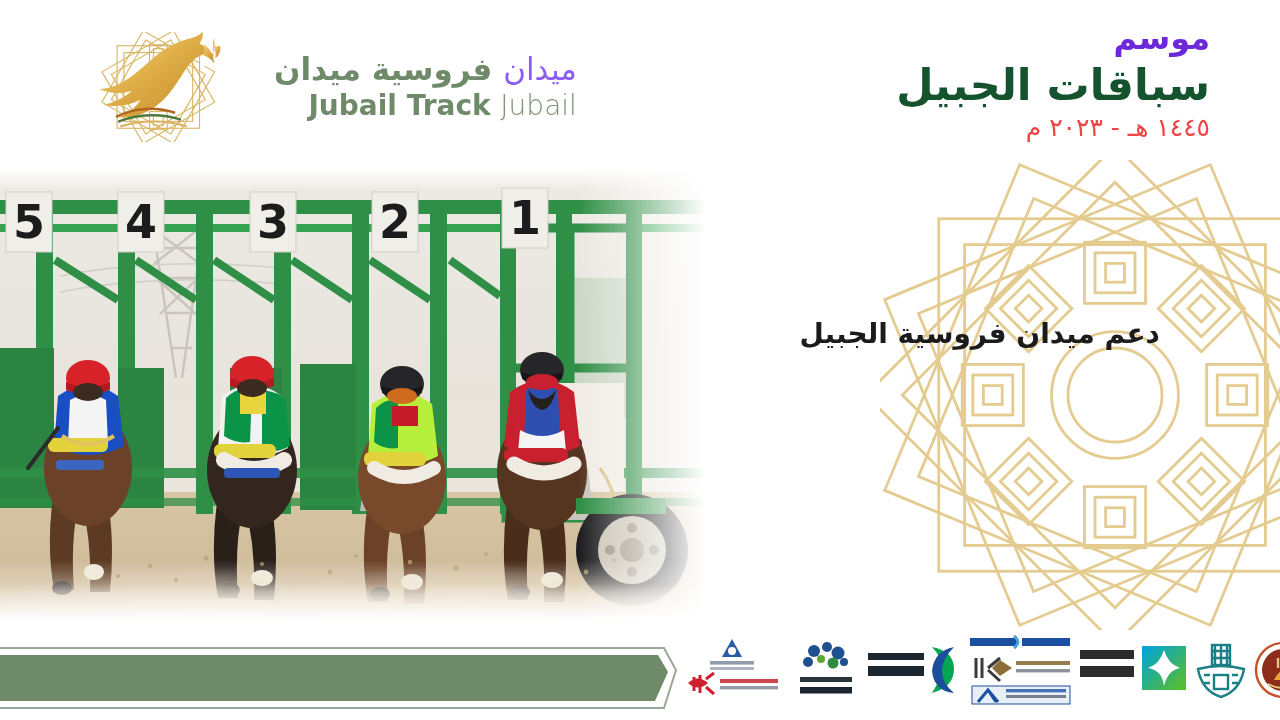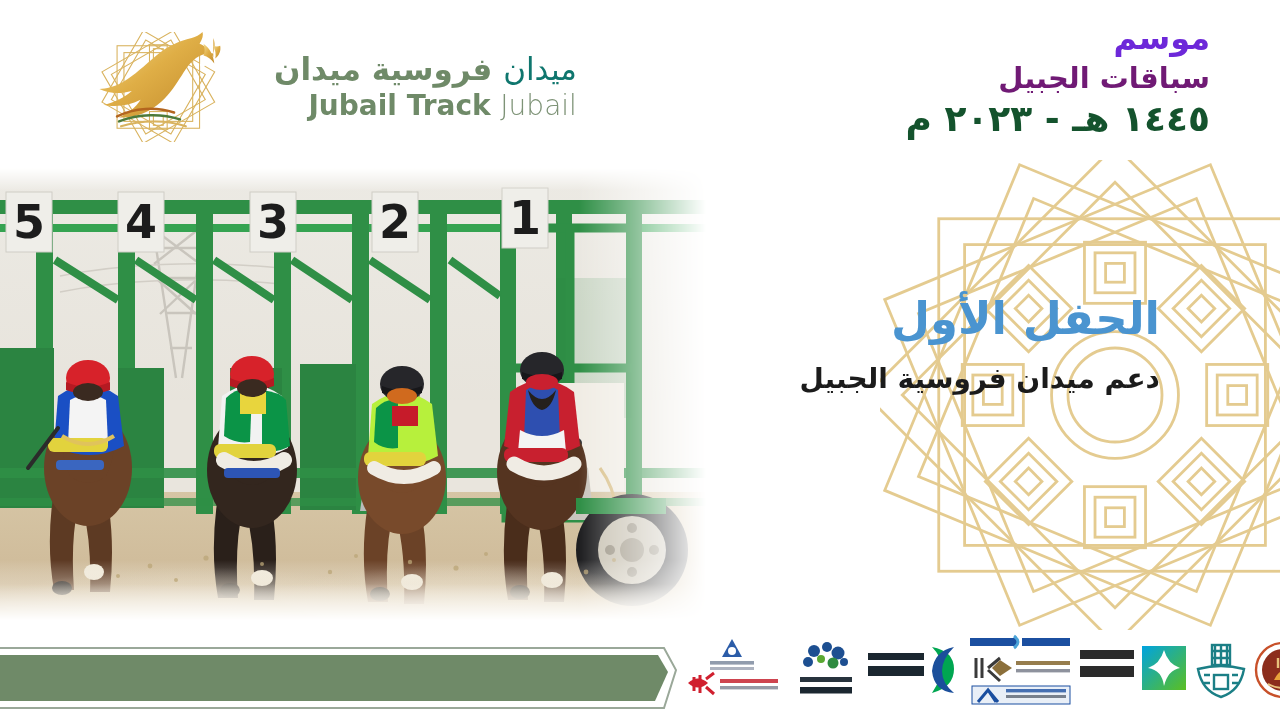--- a/index.html
+++ b/index.html
@@ -22,33 +22,33 @@
 
   
   .brand{position:absolute;left:96px;top:32px;display:flex;align-items:center;gap:18px;}
   .brand-mark{width:160px;height:110px;position:relative;flex:0 0 auto;}
   .brand-mark svg{width:100%;height:100%;display:block;}
   .brand-text{display:flex;flex-direction:column;align-items:flex-end;line-height:1;}
   .brand-ar{
     font-size:31px;font-weight:bold;color:#6f8a68;direction:rtl;
     letter-spacing:.5px;white-space:nowrap;
   }
-  .brand-ar .light{font-weight:400;color:#0f766e;}
+  .brand-ar .light{font-weight:400;color:#8b5cf6;}
   .brand-en{
     margin-top:7px;font-size:28px;color:#6f8a68;white-space:nowrap;font-weight:bold;
   }
   .brand-en .thin{font-weight:300;color:#7e9377;}
 
   
   .season{
     position:absolute;right:70px;top:22px;text-align:right;direction:rtl;line-height:1;
   }
   .season-kicker{font-size:32px;font-weight:bold;color:#6d28d9;letter-spacing:1px;}
-  .season-title{font-size:29px;font-weight:bold;color:#701a75;margin-top:10px;letter-spacing:1px;}
-  .season-years{font-size:36px;font-weight:bold;color:#14532d;margin-top:8px;letter-spacing:1px;}
+  .season-title{font-size:43px;font-weight:bold;color:#14532d;margin-top:10px;letter-spacing:1px;}
+  .season-years{font-size:25px;font-weight:normal;color:#ef4444;margin-top:8px;letter-spacing:1px;}
 
   
   .headline{
     position:absolute;right:120px;top:296px;text-align:right;direction:rtl;line-height:1;z-index:3;
   }
   .headline-main{font-size:45px;font-weight:bold;color:#4a94d0;letter-spacing:0px;}
   .headline-sub{font-size:28px;font-weight:bold;color:#1b1b1b;margin-top:24px;}
 
   
   .photo{
@@ -228,21 +228,20 @@
     </div>
   </div>
 
   <div class="season">
     <div class="season-kicker">موسم</div>
     <div class="season-title">سباقات الجبيل</div>
     <div class="season-years">١٤٤٥ هـ - ٢٠٢٣ م</div>
   </div>
 
   <div class="headline">
-    <div class="headline-main">الحفل الأول</div>
     <div class="headline-sub">دعم ميدان فروسية الجبيل</div>
   </div>
 
   <div class="photo">
     <svg viewBox="0 0 706 452" preserveAspectRatio="xMidYMid slice">
       <defs>
         <linearGradient id="sky" x1="0" y1="0" x2="0" y2="1">
           <stop offset="0%" stop-color="#eceae4"></stop>
             <stop offset="100%" stop-color="#e3ded4"></stop>
         </linearGradient>

